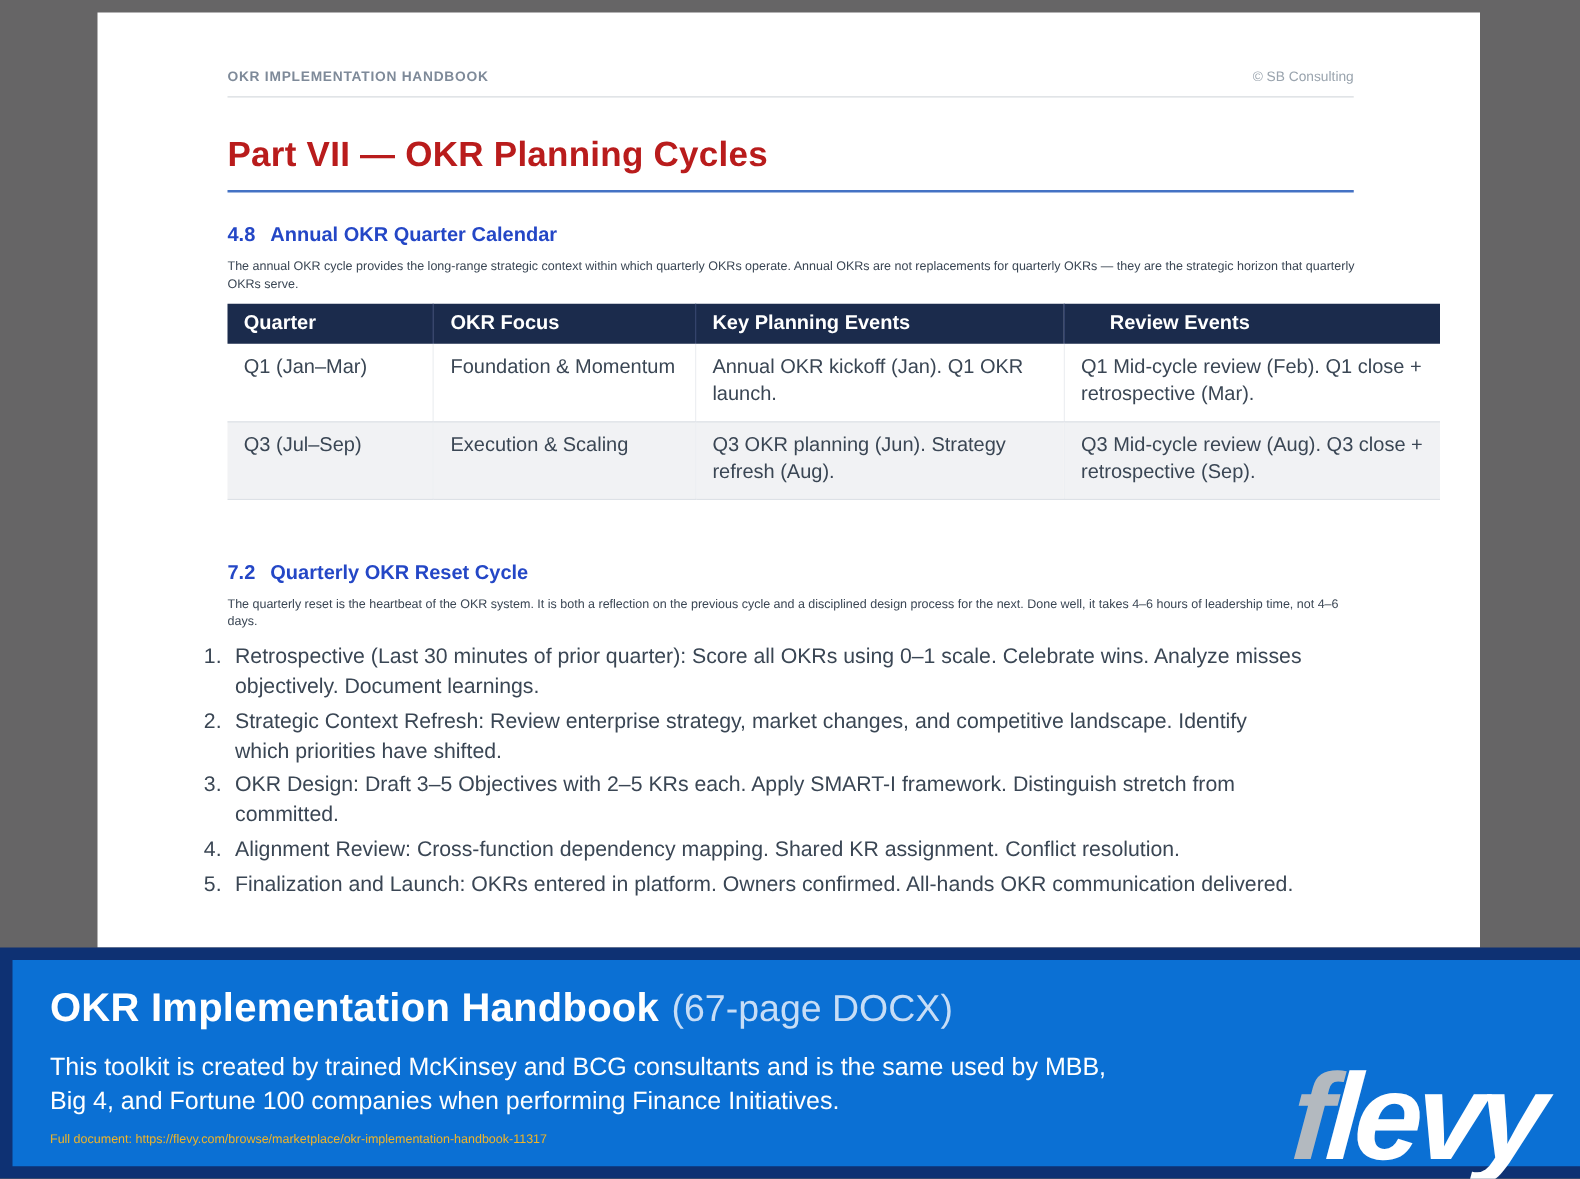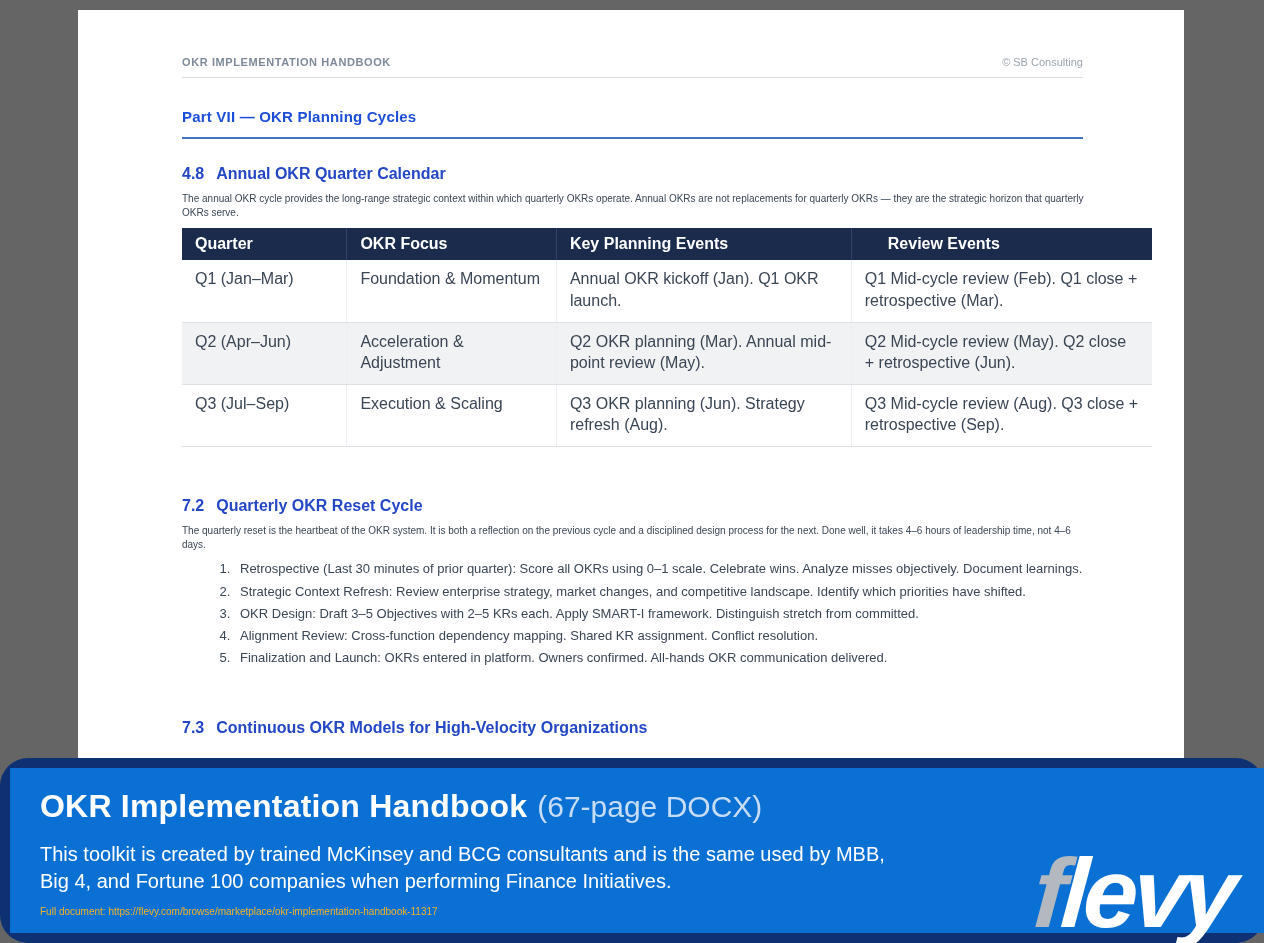--- a/index.html
+++ b/index.html
@@ -22,21 +22,21 @@
     margin-top: 46px; width: 901px;
     display: flex; justify-content: space-between; align-items: baseline;
     border-bottom: 1px solid #D8DCE0; padding-bottom: 9px;
   }
   .doc-header .left {
     font-size: 11px; font-weight: bold; color: #7E8A99; letter-spacing: 0.6px;
   }
   .doc-header .right { font-size: 11px; color: #9AA4AE; }
   h1.page-title {
     margin-top: 30px; width: 901px;
-    font-size: 15px; font-weight: bold; color: #1d4ed8;
+    font-size: 28px; font-weight: bold; color: #b91c1c;
     padding-bottom: 12px; border-bottom: 2px solid #4472C4;
     letter-spacing: 0.2px;
   }
   h2.section-heading {
     font-size: 16px; font-weight: bold; color: #2447C6; width: 901px;
   }
   h2.section-heading .sec-num { margin-right: 12px; }
   .h2-1 { margin-top: 26px; }
   .h2-2 { margin-top: 50px; }
   .h2-3 { margin-top: 52px; }
@@ -61,30 +61,29 @@
   .okr-table thead th:last-child { border-right: none; padding-left: 36px; }
   .okr-table tbody td {
     font-size: 16px; color: #3A4654; line-height: 1.35;
     padding: 8px 13px 10px 13px; vertical-align: top;
     border-bottom: 1px solid #DDE1E6; border-right: 1px solid #EDEFF2;
   }
   .okr-table tbody td:last-child { border-right: none; }
   .okr-table tbody tr:nth-child(even) { background: #F1F2F4; }
   
   ol.reset-steps {
-    margin-top: 8px; margin-left: 52px; width: 860px;
-    font-size: 13px; color: #3A4654; line-height: 1.4;
+    margin-top: 8px; width: 860px;
+    font-size: 17px; color: #3A4654; line-height: 1.4;
   }
   ol.reset-steps li { padding-left: 6px; margin-bottom: 4px; }
   
   .banner {
     position: absolute; left: 0; top: 758px;
     width: 1264px; height: 185px;
     background: #0E3173;
-    border-radius: 28px;
   }
   .banner-panel {
     position: absolute; left: 10px; top: 10px; right: 0; bottom: 10px;
     background: #0B70D4; overflow: visible;
   }
   .banner-content { position: absolute; left: 30px; top: 20px; }
   .banner-title-line { white-space: nowrap; }
   .banner-title {
     font-size: 32px; font-weight: bold; color: #ffffff; letter-spacing: 0.2px;
   }
@@ -139,26 +138,20 @@
           </tr>
       </thead>
       <tbody>
           <tr>
             <td>Q1 (Jan–Mar)</td>
             <td>Foundation &amp; Momentum</td>
             <td>Annual OKR kickoff (Jan). Q1 OKR launch.</td>
             <td>Q1 Mid-cycle review (Feb). Q1 close + retrospective (Mar).</td>
           </tr>
           <tr>
-            <td>Q2 (Apr–Jun)</td>
-            <td>Acceleration &amp; Adjustment</td>
-            <td>Q2 OKR planning (Mar). Annual mid-point review (May).</td>
-            <td>Q2 Mid-cycle review (May). Q2 close + retrospective (Jun).</td>
-          </tr>
-          <tr>
             <td>Q3 (Jul–Sep)</td>
             <td>Execution &amp; Scaling</td>
             <td>Q3 OKR planning (Jun). Strategy refresh (Aug).</td>
             <td>Q3 Mid-cycle review (Aug). Q3 close + retrospective (Sep).</td>
           </tr>
         </tbody>
     </table>
 
     <h2 class="section-heading h2-2">
       <span class="sec-num">7.2</span><span>Quarterly OKR Reset Cycle</span>

